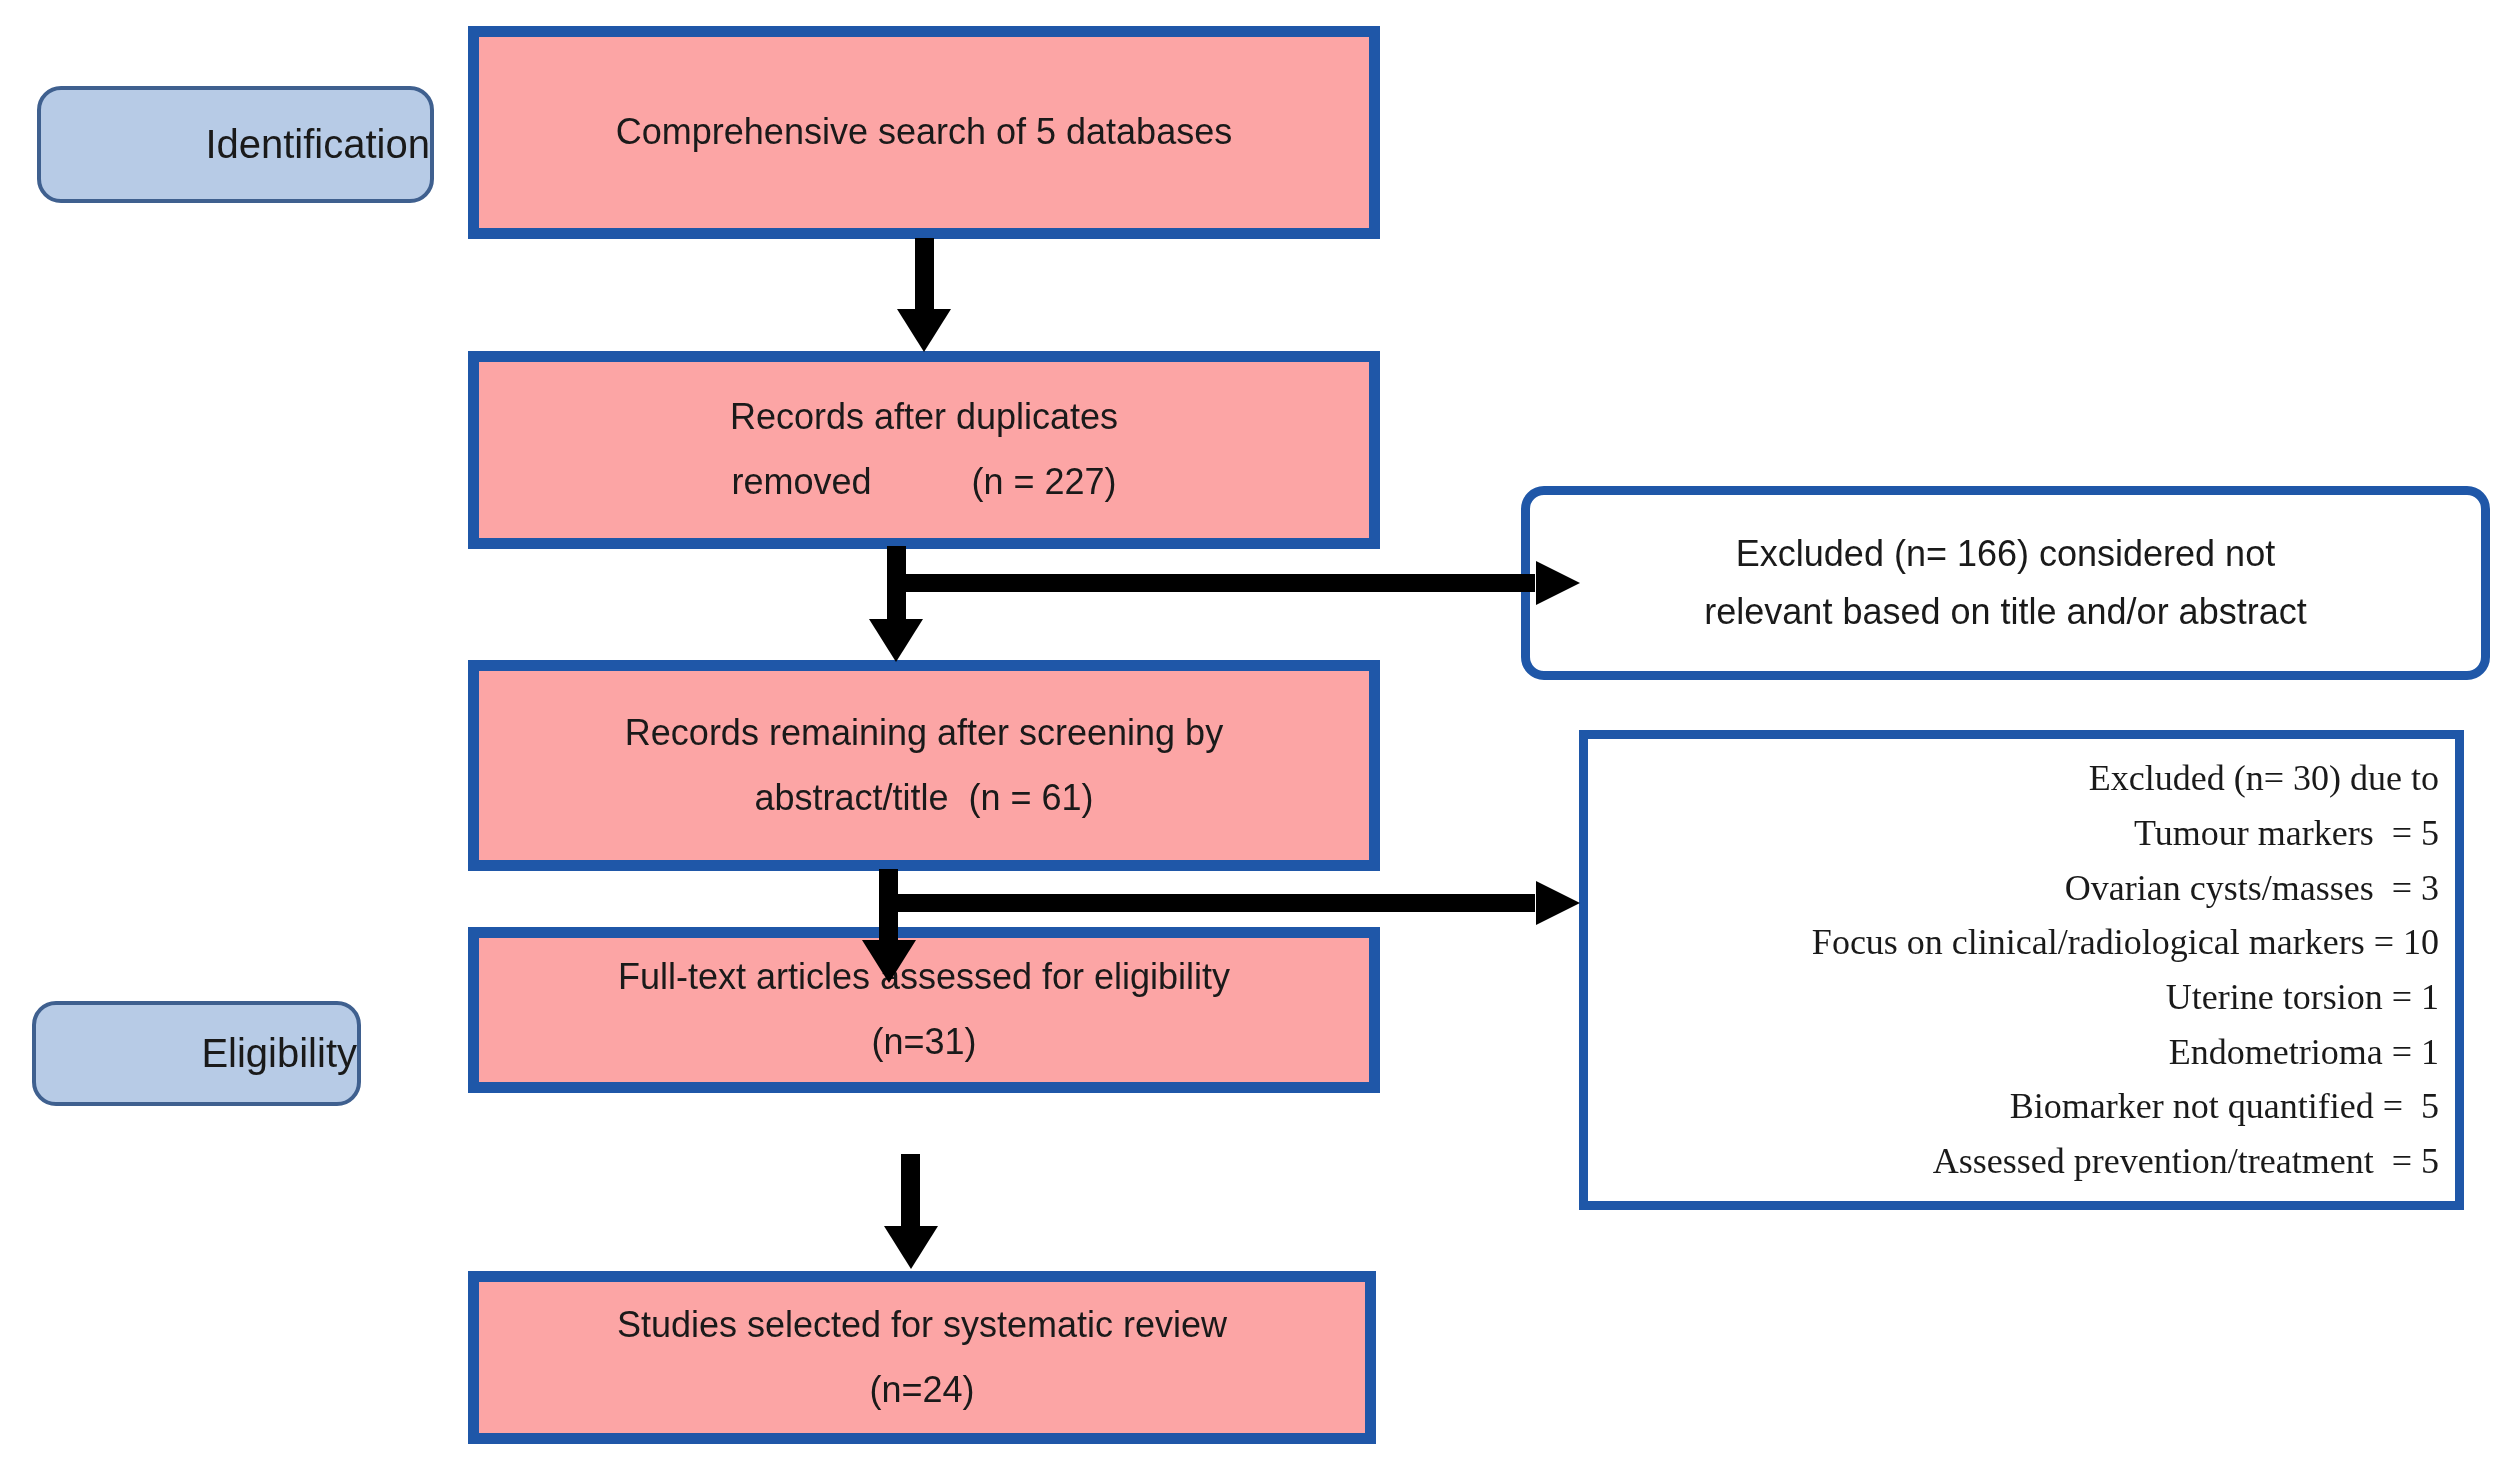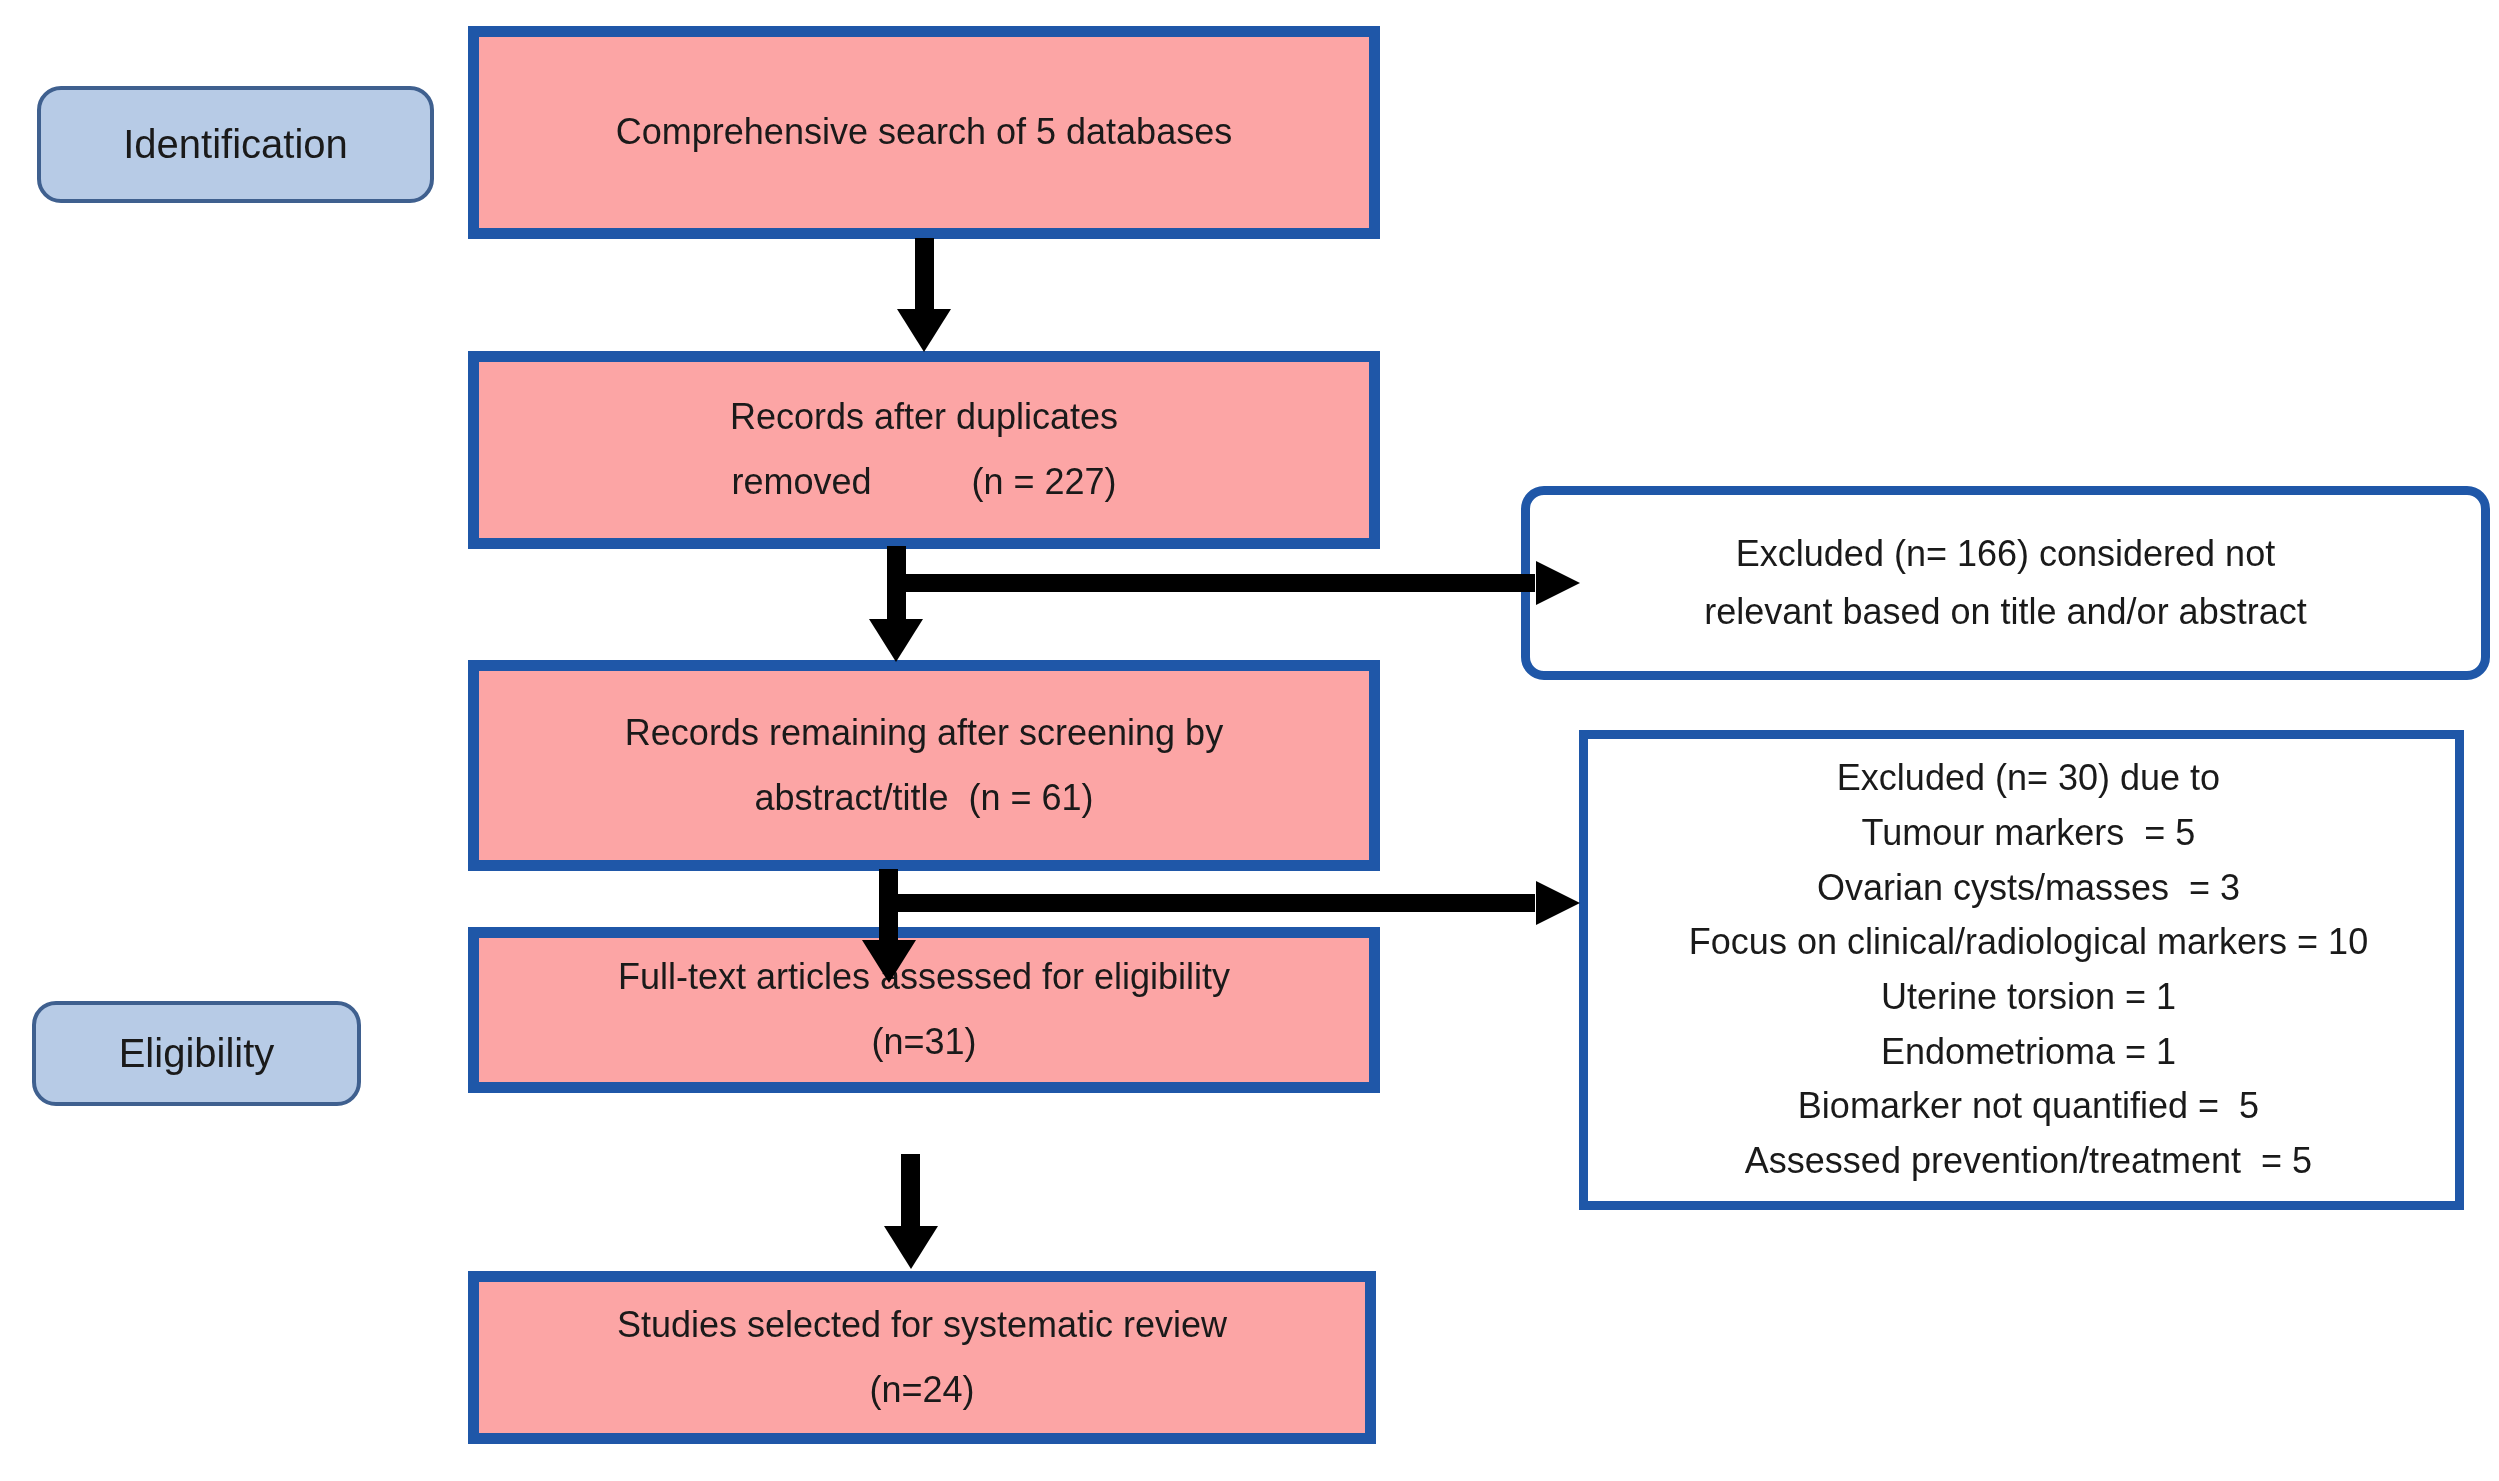--- a/index.html
+++ b/index.html
@@ -12,21 +12,21 @@
   }
   html,body{margin:0;padding:0;background:var(--background);}
   body{font-family:"Liberation Sans", sans-serif;color:var(--text);}
   #diagram{position:relative;width:2500px;height:1482px;background:var(--background);overflow:hidden;}
 
   .stage{
     position:absolute;
     background:var(--stage-fill);
     border:4px solid var(--stage-border);
     border-radius:24px;
-    display:flex;align-items:center;justify-content:center;
+    display:flex;align-items:center;justify-content:flex-end;
     font-size:40px;
     box-sizing:border-box;
   }
 
   .flow-box{
     position:absolute;
     background:#fca5a5;
     border:11px solid var(--box-border);
     box-sizing:border-box;
     display:flex;flex-direction:column;align-items:center;justify-content:center;
@@ -36,21 +36,21 @@
 
   .excl-box{
     position:absolute;
     background:#fff;
     border:9.5px solid var(--box-border);
     box-sizing:border-box;
     display:flex;flex-direction:column;justify-content:center;
     font-size:36px;
   }
   .excl-center{align-items:center;text-align:center;line-height:1.6;}
-  .excl-left{align-items:center;text-align:left;line-height:1.52;padding-left:30px;padding-right:16px;}
+  .excl-left{align-items:flex-end;text-align:left;line-height:1.52;padding-left:30px;padding-right:16px;font-family:Liberation Serif, serif;}
 
   .box-line{white-space:pre-wrap;}
 
   .arrow-stem{position:absolute;background:var(--arrow);}
   .arrowhead-down{
     position:absolute;width:0;height:0;
     border-left:27px solid transparent;
     border-right:27px solid transparent;
     border-top:43px solid var(--arrow);
   }

